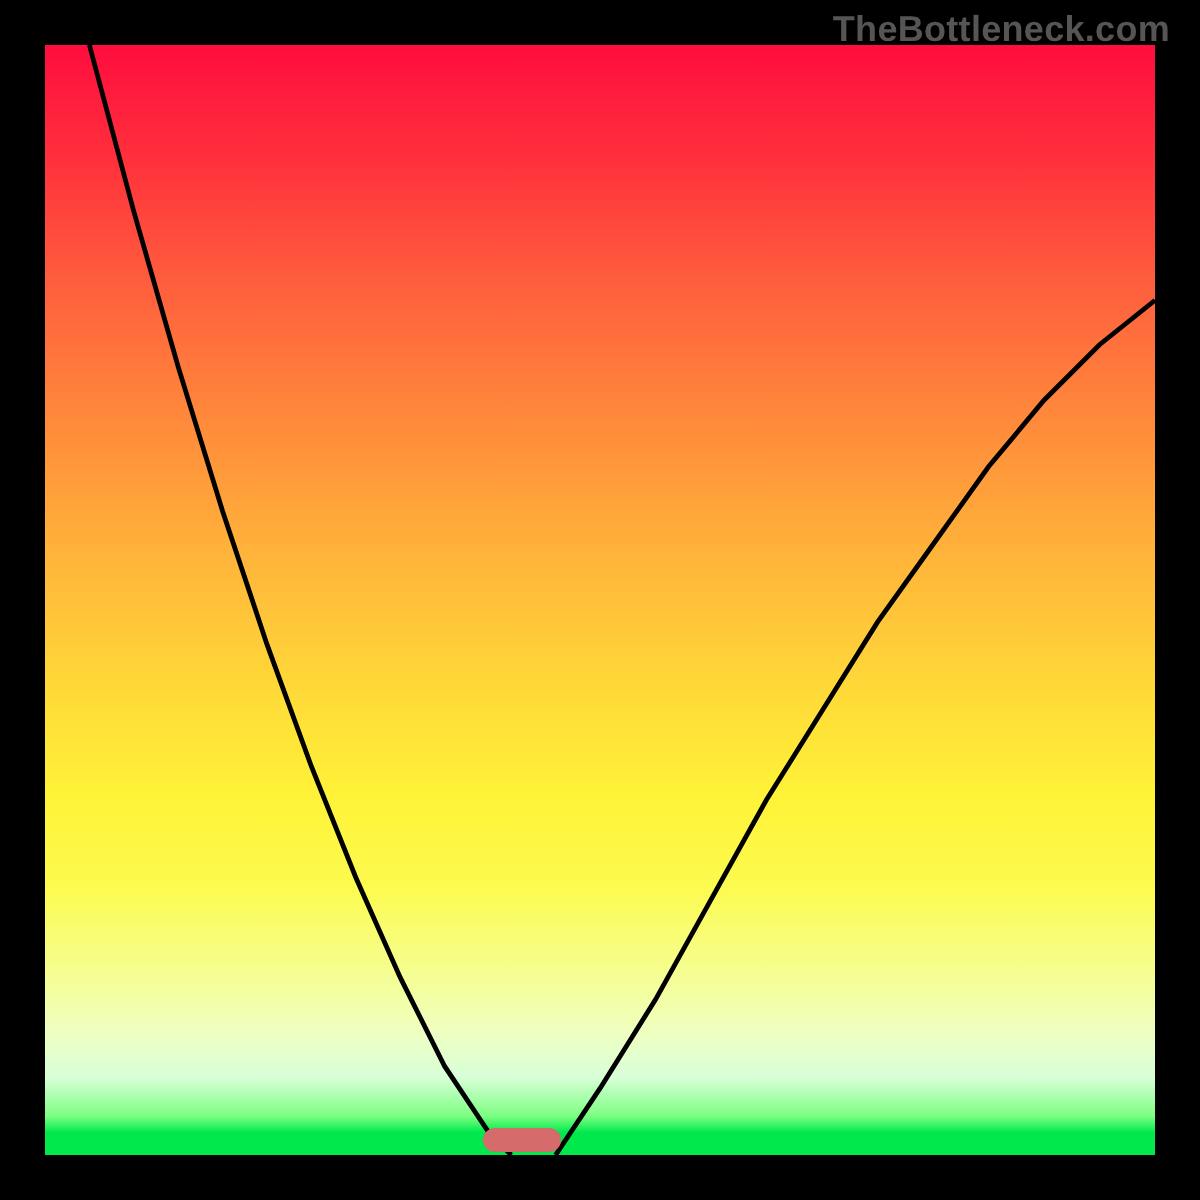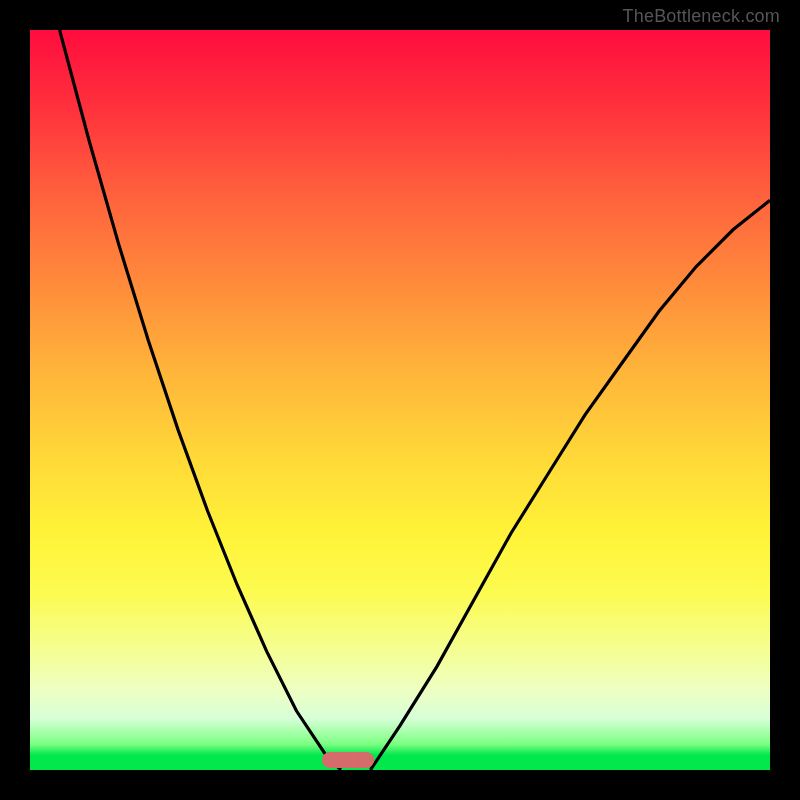--- a/index.html
+++ b/index.html
@@ -32,22 +32,22 @@
       #7cff82 96.5%,
       #00e84c 98%,
       #00e84c 100%
     );
   }
   .watermark {
     position: absolute;
     top: 6px;
     right: 20px;
     color: #555;
-    font-size: 18px;
-    font-weight: 400;
+    font-size: 24px;
+    font-weight: 700;
     letter-spacing: 0.2px;
   }
   .marker {
     position: absolute;
     width: 54px;
     height: 16px;
     background: #d66b6b;
     border-radius: 9px;
   }
   svg.curves {

